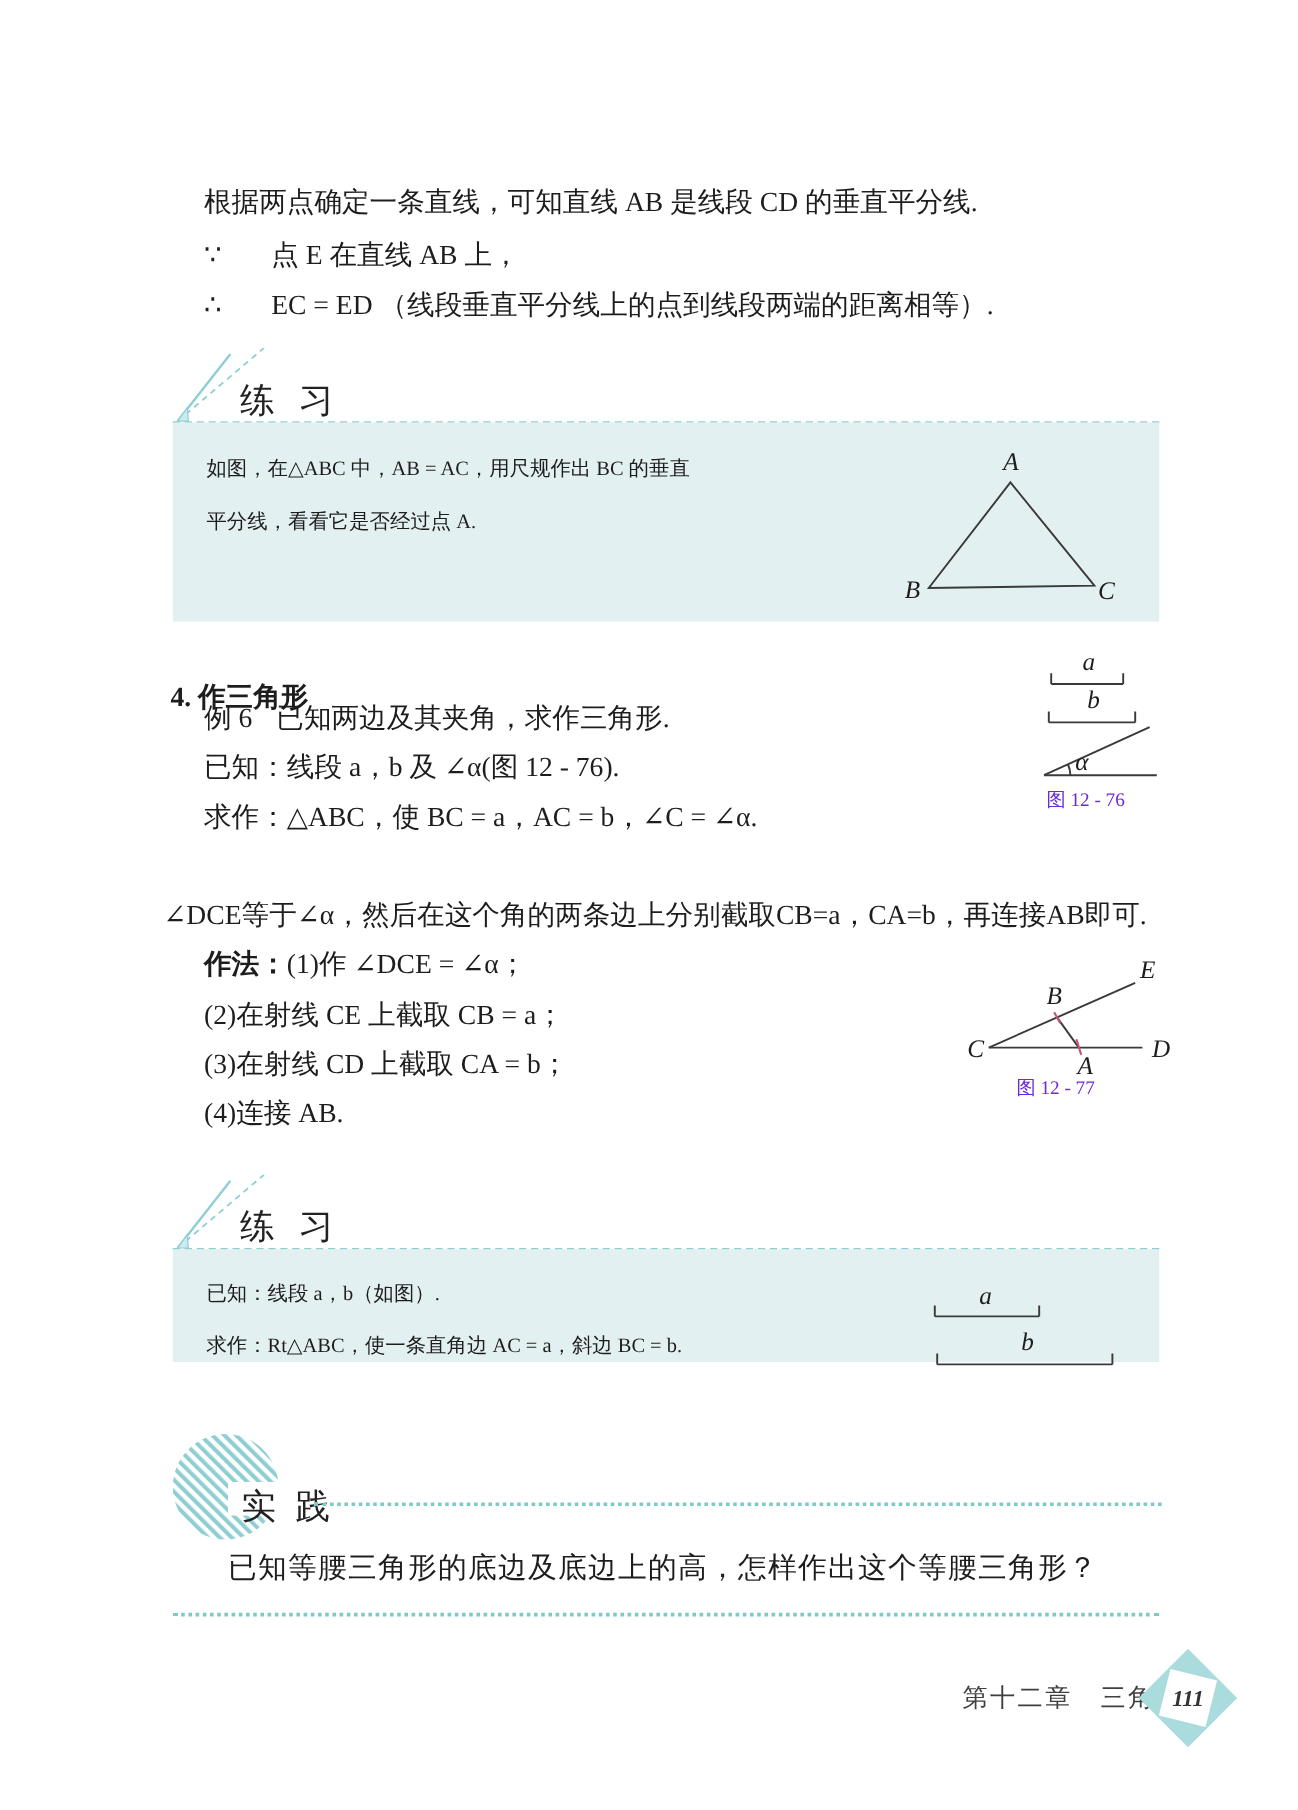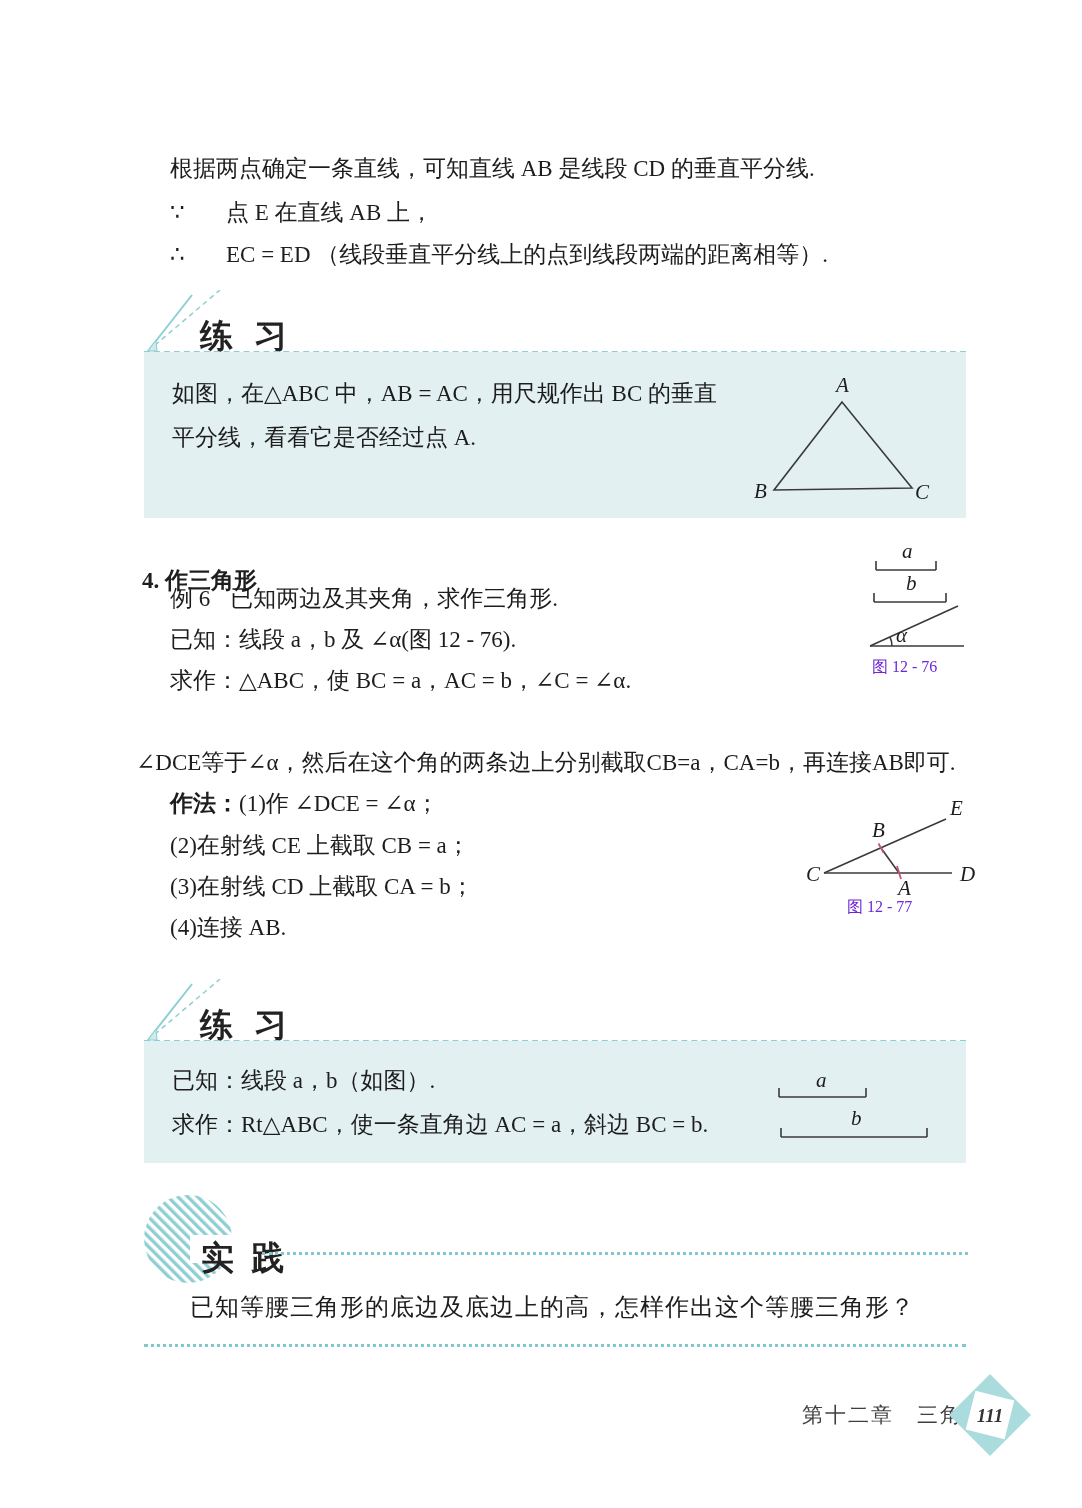--- a/index.html
+++ b/index.html
@@ -3,27 +3,27 @@
 <meta charset="utf-8">
 <style>
   html,body{margin:0;padding:0;background:#fff;}
   .page{
     position:relative;width:1082px;height:1508px;background:#ffffff;
     font-family:"Liberation Serif","DejaVu Serif",serif;color:#1d1d1d;overflow:hidden;margin-left:14px;
   }
   .t{position:absolute;font-size:23px;line-height:1.25;white-space:nowrap;}
   .bold{font-weight:bold;}
   .prac-label{
-    position:absolute;font-size:33px;font-weight:700;letter-spacing:6px;color:#222;
+    position:absolute;font-size:29px;font-weight:400;letter-spacing:6px;color:#222;
     font-family:"Liberation Sans","DejaVu Sans",sans-serif;
   }
   .dash-line{position:absolute;height:0;border-top:2px dashed #8ecfd3;}
   .dot-line{position:absolute;height:0;border-top:3px dotted #7fc8cc;}
   .prac-box{position:absolute;left:130px;width:822px;background:#e3f0f1;}
-  .box-text{position:absolute;font-size:23px;line-height:1.25;white-space:nowrap;color:#1d1d1d;}
+  .box-text{position:absolute;font-size:17px;line-height:1.25;white-space:nowrap;color:#1d1d1d;}
   .fig-caption{position:absolute;font-size:16px;color:#6d28d9;white-space:nowrap;}
   svg .stroke{stroke:#3a3a3a;stroke-width:1.6;fill:none;}
   svg text{font-family:"Liberation Serif","DejaVu Serif",serif;font-style:italic;font-size:21px;fill:#1d1d1d;}
   .footer-chapter{
     position:absolute;font-size:21px;color:#3f3f3f;letter-spacing:2px;
     font-family:"Liberation Sans","DejaVu Sans",sans-serif;
   }
   .kai{font-size:24px;letter-spacing:1px;}
 </style>
 </head>
@@ -100,21 +100,21 @@
   <div class="fig-caption" style="left:833px;top:897px">图 12 - 77</div>
 
   <svg style="position:absolute;left:126px;top:979px" width="84" height="62" viewBox="0 0 84 62">
     <path d="M8,61 L52,5" stroke="#8ecfd3" stroke-width="2" fill="none"></path>
     <path d="M8,61 L80,0" stroke="#8ecfd3" stroke-width="1.5" stroke-dasharray="5,4" fill="none"></path>
     <path d="M8,61 L16,50 L17,61 Z" fill="#cfeaec" stroke="#8ecfd3" stroke-width="1"></path>
   </svg>
   <span class="prac-label" style="left:186px;top:1003px">练 习</span>
   <div class="dash-line" style="left:130px;top:1040px;width:822px"></div>
 
-  <div class="prac-box" style="top:1041px;height:122px">
+  <div class="prac-box" style="top:1041px;height:94px">
     <div class="box-text" style="left:28px;top:26px">已知：线段 a，b（如图）.</div>
     <div class="box-text" style="left:28px;top:70px">求作：Rt△ABC，使一条直角边 AC = a，斜边 BC = b.</div>
     <svg style="position:absolute;left:622px;top:20px" width="180" height="90" viewBox="0 0 180 90">
       <path class="stroke" d="M13,36 L100,36 M13,36 L13,27 M100,36 L100,27"></path>
       <text x="50" y="26">a</text>
       <path class="stroke" d="M15,76 L161,76 M15,76 L15,67 M161,76 L161,67"></path>
       <text x="85" y="64">b</text>
     </svg>
   </div>
 

